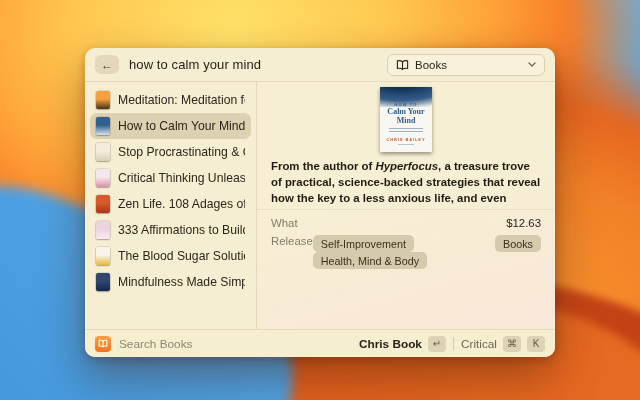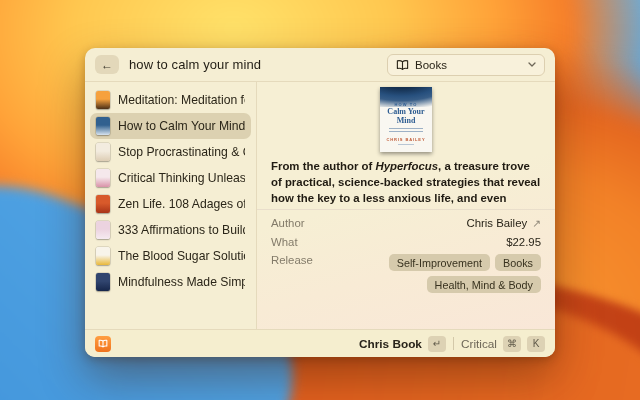--- a/index.html
+++ b/index.html
@@ -65,21 +65,21 @@
     color:#201b12; max-height:51px; overflow:hidden; }
   .desc em { font-style:italic; }
   .meta-divider { height:1px; background:#e9decb; flex:0 0 1px; }
 
   .meta { padding:6px 14px 0; flex:1; overflow:hidden; }
   .meta-row { display:flex; align-items:center; margin-bottom:5px; font-size:11.4px; min-height:14px; }
   .meta-row.genres { align-items:flex-start; }
   .meta-label { color:#837b6a; }
   .meta-value { margin-left:auto; color:#231f14; font-weight:500; display:flex; align-items:center; gap:5px; }
   .link-arrow { color:#8e8778; font-size:10.5px; font-weight:400; }
-  .tags { margin-left:auto; display:flex; flex-wrap:wrap; justify-content:flex-end; gap:5px; max-width:235px; }
+  .tags { margin-left:auto; display:flex; flex-wrap:wrap; justify-content:space-between; max-width:235px; }
   .tag { background:#d6caac; border-radius:5px; padding:2.5px 8px; font-size:10.8px; color:#38321f; font-weight:500; white-space:nowrap; }
 
   .footer { flex:0 0 28px; border-top:1px solid #e5dabc; display:flex; align-items:center; padding:0 10px; gap:8px; background:#f5eecf; }
   .app-badge { width:16px; height:16px; border-radius:4px; background:linear-gradient(180deg,#ff9f42,#f0731d);
     display:flex; align-items:center; justify-content:center; color:#fff; }
   .footer-label { font-size:11.8px; color:#8d8573; }
   .footer-right { margin-left:auto; display:flex; align-items:center; gap:7px; }
   .f-btn { display:flex; align-items:center; gap:6px; background:none; border:none; cursor:pointer; font-family:inherit; padding:0; }
   .action-primary { font-size:11.8px; font-weight:600; color:#28231a; }
   .action-secondary { font-size:11.8px; color:#6e6758; }
@@ -171,29 +171,22 @@
             <div class="footline"></div>
           </div>
         </div>
 
         <div class="desc"><span>From the author of </span><em>Hyperfocus</em><span>, a treasure trove of practical, science-backed strategies that reveal how the key to a less anxious life, and even greater productivity, is a calm state of mind.</span></div>
 
         <div class="meta-divider"></div>
 
         <div class="meta">
           <div class="meta-row">
-            <span class="meta-label">Author</span>
-            <span class="meta-value">
-              <span>Chris Bailey</span>
-              <span class="link-arrow">↗</span>
-            </span>
-          </div>
-          <div class="meta-row">
             <span class="meta-label">What</span>
-            <span class="meta-value">$22.95</span>
+            <span class="meta-value">$12.63</span>
           </div>
           <div class="meta-row genres">
             <span class="meta-label">Release</span>
             <span class="tags">
               <span class="tag">Self-Improvement</span>
               <span class="tag">Books</span>
               <span class="tag">Health, Mind &amp; Body</span>
 
             </span>
           </div>
@@ -201,20 +194,21 @@
       </div>
     </div>
 
     <div class="footer">
       <span class="app-badge">
         <svg width="10" height="9" viewBox="0 0 16 15" fill="none" stroke="#ffffff" stroke-width="1.8" stroke-linejoin="round" stroke-linecap="round">
             <path d="M8 3.4 C6.3 2.1 3.9 1.8 1.6 2.3 V11.8 C3.9 11.3 6.3 11.6 8 12.9 C9.7 11.6 12.1 11.3 14.4 11.8 V2.3 C12.1 1.8 9.7 2.1 8 3.4 Z"></path>
             <path d="M8 3.4 V12.9"></path>
           </svg>
       </span>
+      <span class="footer-label">Search Books</span>
       <div class="footer-right">
         <button class="f-btn">
           <span class="action-primary">Chris Book</span>
           <span class="key">↵</span>
         </button>
         <span class="vdiv"></span>
         <button class="f-btn">
           <span class="action-secondary">Critical</span>
           <span class="key">⌘</span>
           <span class="key">K</span>

